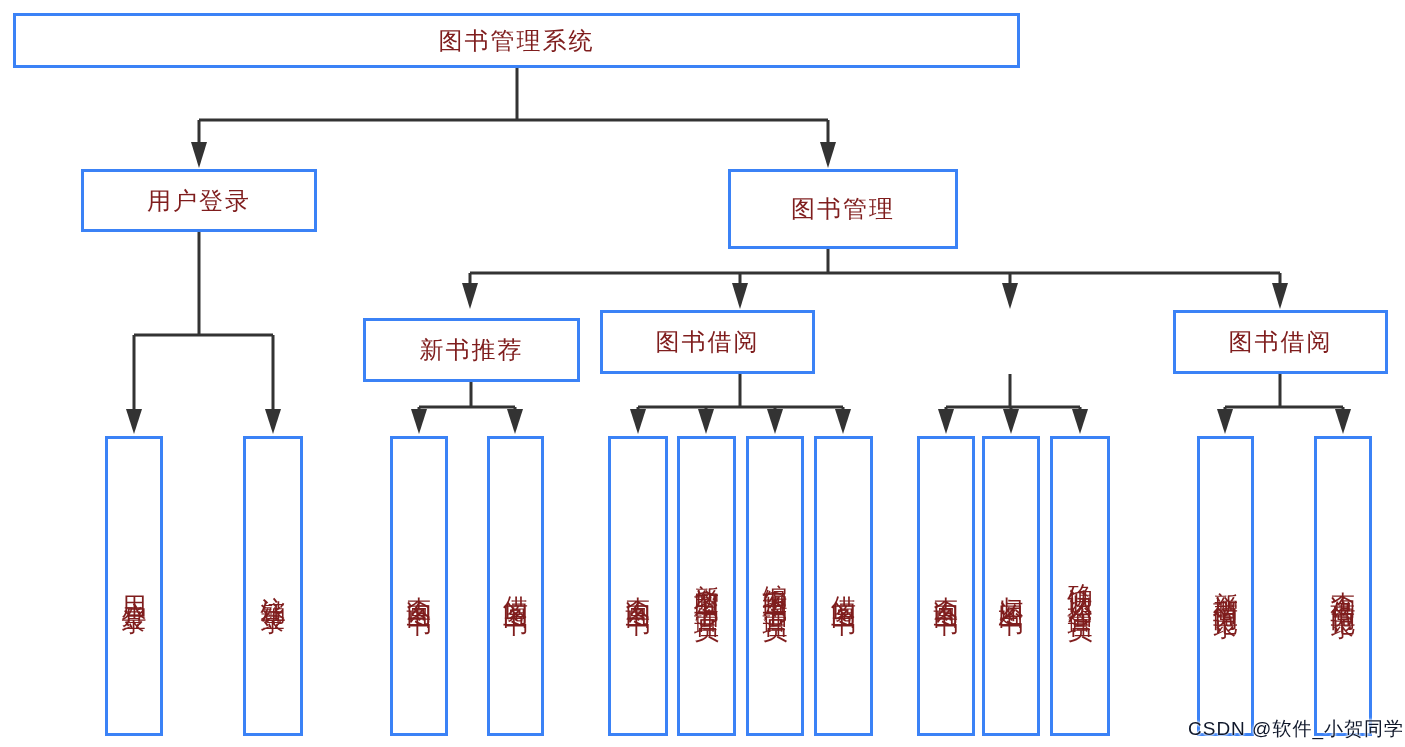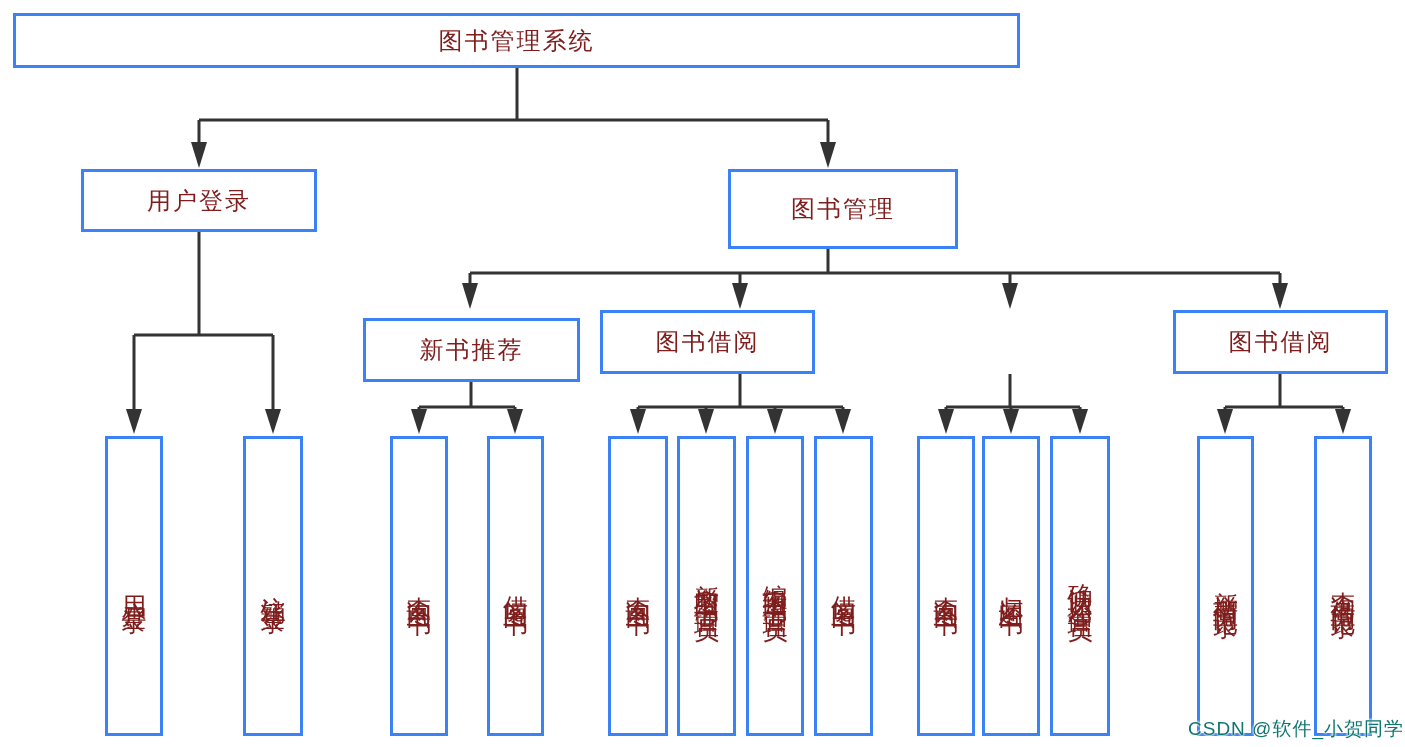--- a/index.html
+++ b/index.html
@@ -28,21 +28,21 @@
     letter-spacing:5px;
     writing-mode:vertical-rl;
     text-orientation:mixed;
     line-height:1;
   }
   .watermark{
     position:absolute;
     left:1188px;top:716px;
     z-index:3;
     font-size:19px;
-    color:#0f766e;
+    color:#0f172a;
     letter-spacing:1px;
     white-space:nowrap;
     text-shadow:0 0 3px #ffffff,0 0 3px #ffffff,0 0 2px #ffffff;
   }
 </style>
 </head>
 <body>
 
 <div class="canvas">
 

